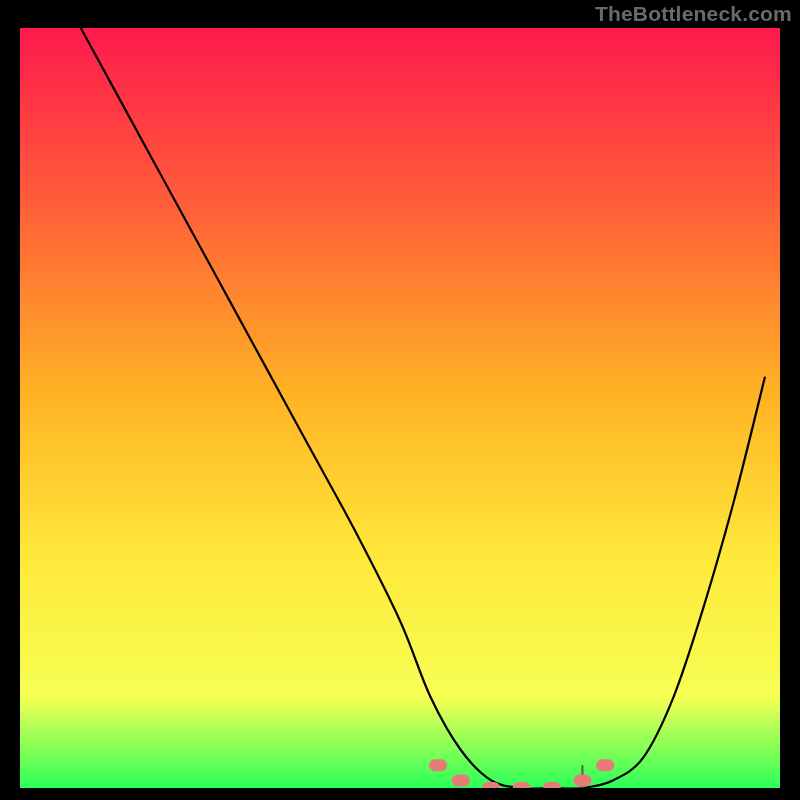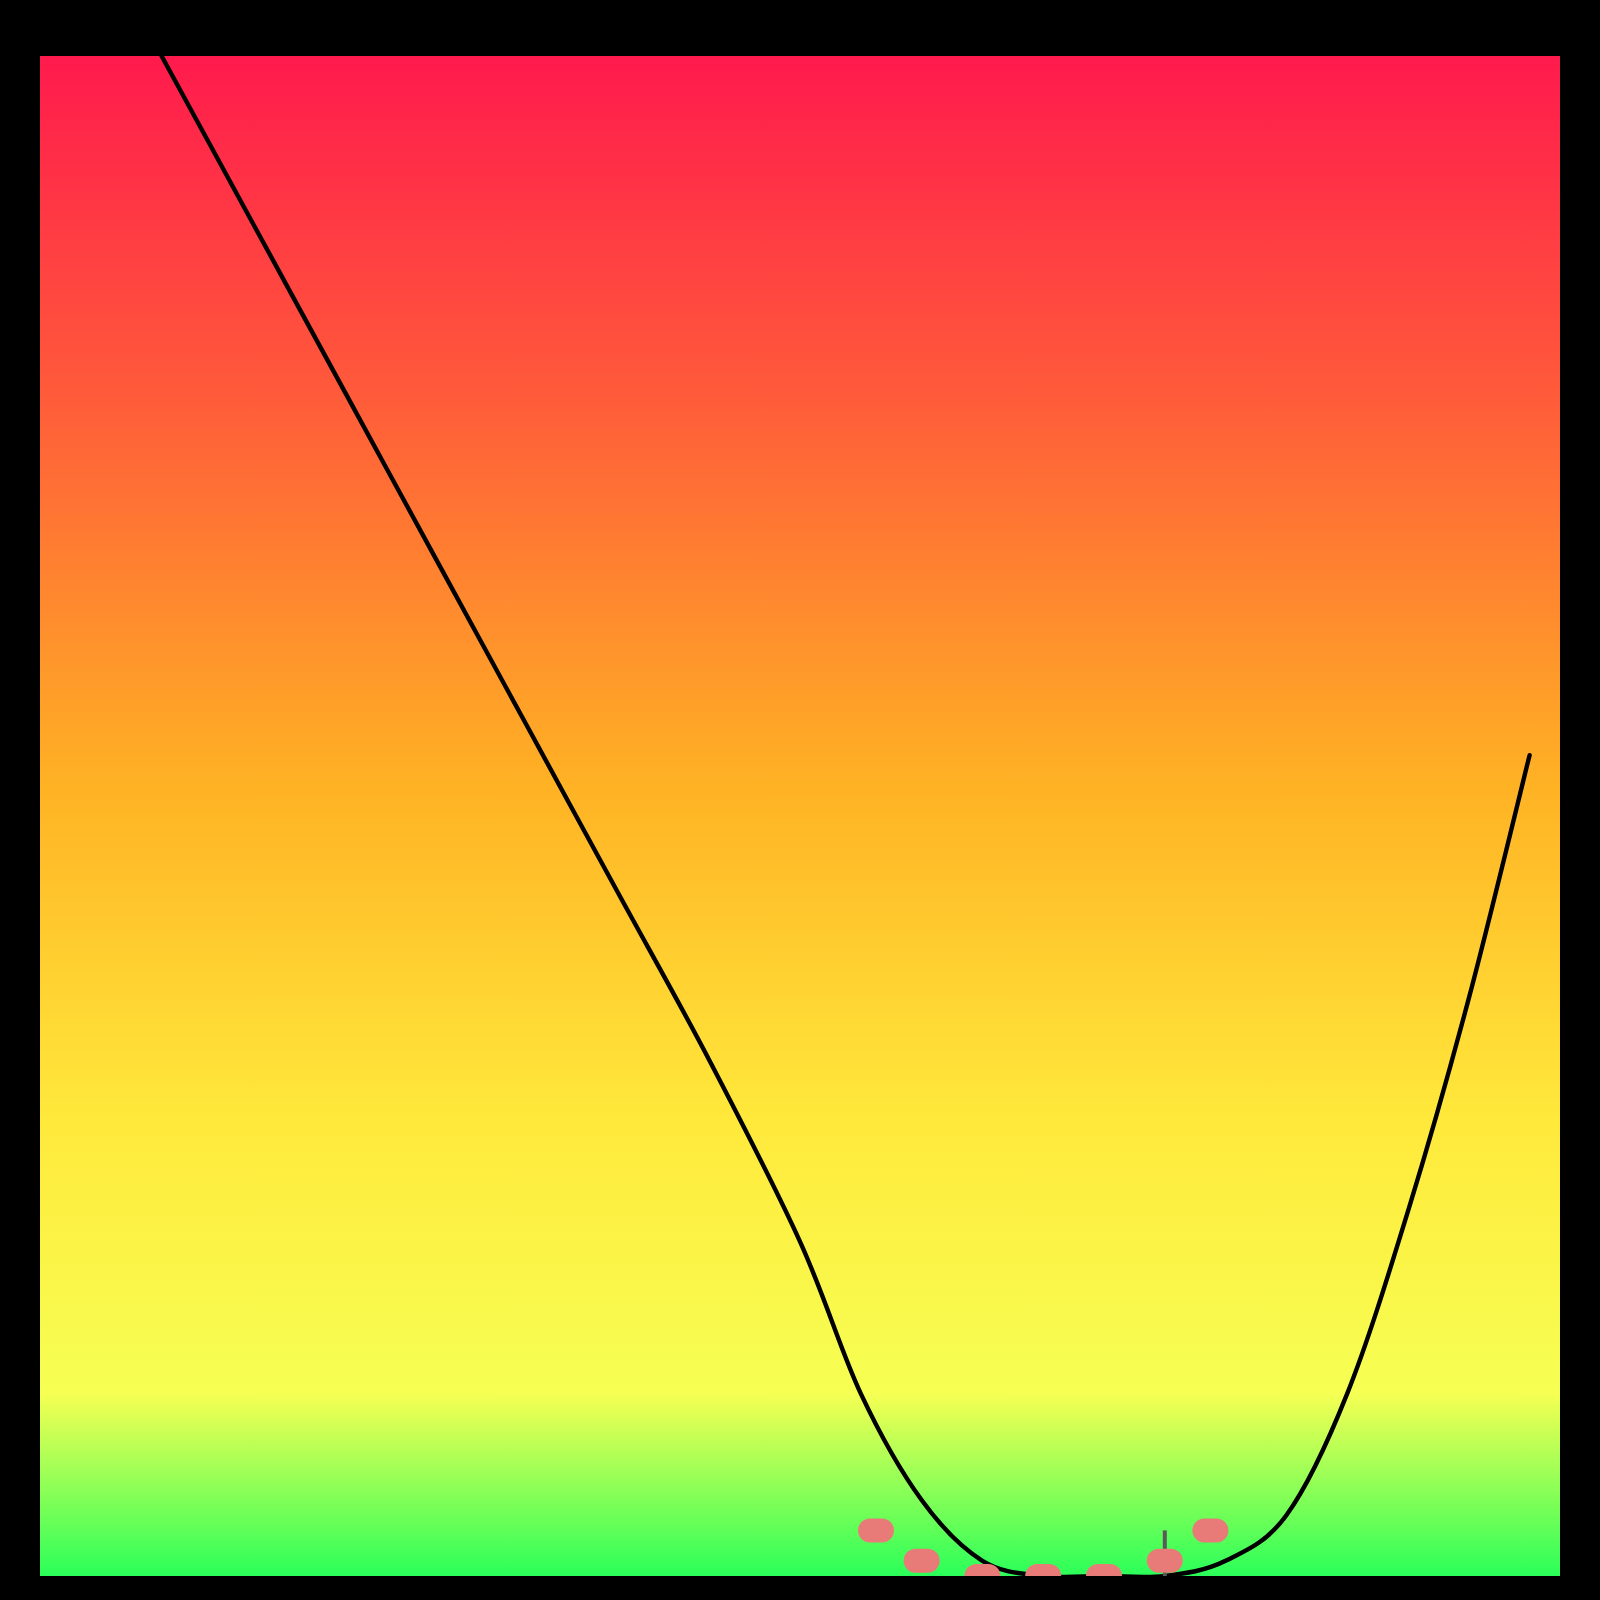--- a/index.html
+++ b/index.html
@@ -38,20 +38,21 @@
   .plot-area svg {
     display: block;
     width: 760px;
     height: 760px;
   }
 </style>
 </head>
 <body>
 
 <div class="frame">
+  <div class="watermark">TheBottleneck.com</div>
 
   <div class="plot-area">
     <svg id="plot-svg" viewBox="0 0 760 760" preserveAspectRatio="none">
       <defs>
         <linearGradient id="bg-grad" x1="0" y1="0" x2="0" y2="1">
           <stop id="g0" offset="0%" stop-color="#ff1a4d"></stop>
           <stop id="g1" offset="22%" stop-color="#ff5a3a"></stop>
           <stop id="g2" offset="48%" stop-color="#ffb224"></stop>
           <stop id="g3" offset="70%" stop-color="#ffe93b"></stop>
           <stop id="g4" offset="88%" stop-color="#f6ff53"></stop>

